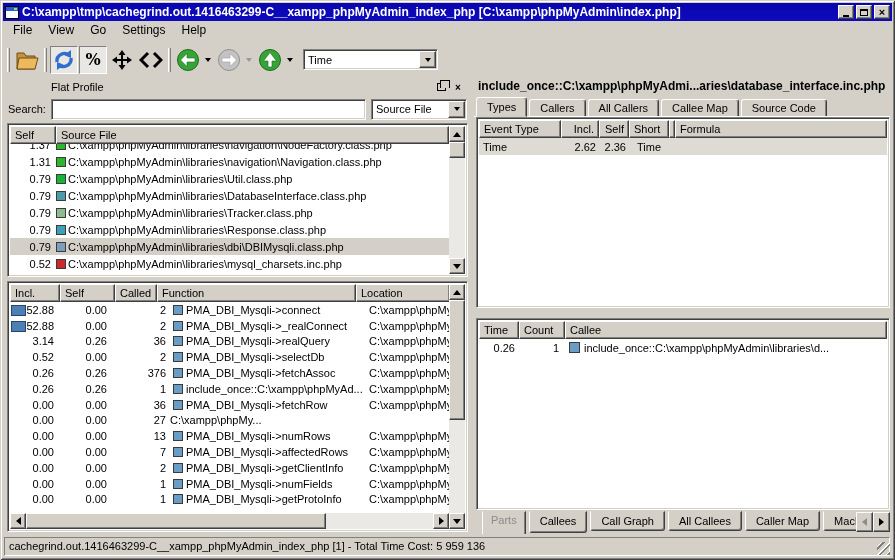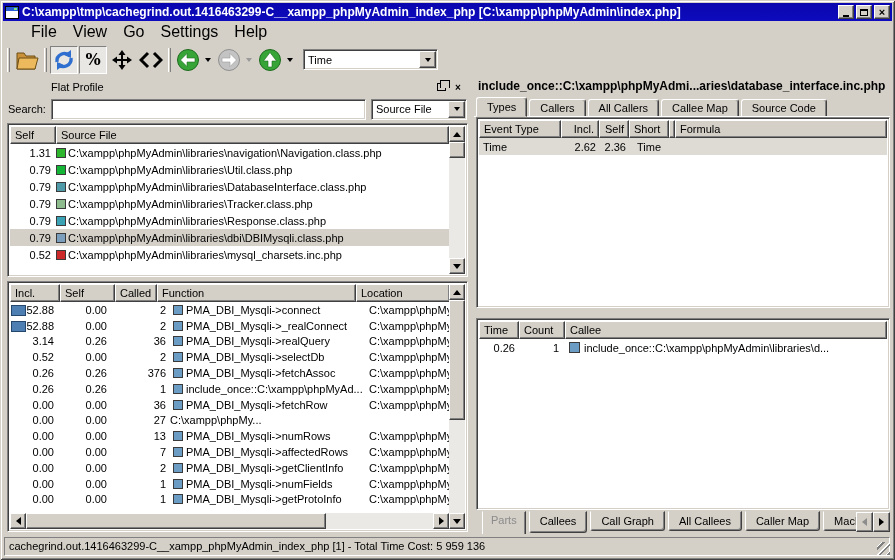--- a/index.html
+++ b/index.html
@@ -16,21 +16,21 @@
   .titlebar .appicon::before { content:""; position:absolute; left:0; top:0; right:0; height:4px; background:#2a5ad4; }
   .titlebar .appicon::after { content:""; position:absolute; left:8px; top:1px; width:3px; height:2px; background:#7ee67e; }
   .title-text { color:#fff; font-weight:bold; font-size:12px; white-space:nowrap; overflow:hidden; flex:1; letter-spacing:0; }
   .tb-btns { display:flex; gap:2px; margin-left:4px; }
   .tb-btn { width:16px; height:14px; background:#d4d0c8; border:1px solid; border-color:#fff #404040 #404040 #fff; box-shadow:inset -1px -1px #808080; display:flex; align-items:center; justify-content:center; font-size:9px; font-weight:bold; }
   .glyph-min { width:6px; height:2px; background:#000; margin-top:7px; }
   .glyph-max { width:8px; height:7px; border:1px solid #000; border-top:2px solid #000; }
   .glyph-close { font-size:11px; line-height:10px; font-weight:bold; }
 
   
-  .menubar { height:22px; display:flex; align-items:flex-start; padding-left:20px; flex:0 0 auto; font-size:16px; }
+  .menubar { height:22px; display:flex; align-items:flex-start; padding-left:2px; flex:0 0 auto; font-size:12px; }
   .menu-item { padding:2px 8px; }
 
   
   .toolbar { height:33px; display:flex; align-items:center; padding-left:2px; gap:1px; flex:0 0 auto; }
   .tgrip { width:3px; height:24px; margin:0 2px; border-left:1px solid #fff; border-right:1px solid #808080; }
   .tbtn { width:28px; height:28px; display:flex; align-items:center; justify-content:center; background:transparent; }
   .tbtn.checked { background:#e9e7e3; border:1px solid; border-color:#808080 #fff #fff #808080; }
   .tbtn-drop { display:flex; align-items:center; }
   .tri-s { width:0; height:0; border-left:3px solid transparent; border-right:3px solid transparent; border-top:4px solid #000; margin:0 3px; }
   .tri-s.dis { border-top-color:#9a9a9a; }
@@ -267,20 +267,25 @@
           <div class="tbl-main">
             <div class="hrow">
               <div class="hcell h-selfc">
                   <span>Self</span>
                 </div>
               <div class="hcell h-sf">
                   <span>Source File</span>
                 </div>
             </div>
             <div class="body">
+                <div class="frow first">
+                  <span class="fself">1.37</span>
+                  <span class="sq" style="background: rgb(45, 181, 45);"></span>
+                  <span class="fname">C:\xampp\phpMyAdmin\libraries\navigation\NodeFactory.class.php</span>
+                </div>
                 <div class="frow">
                   <span class="fself">1.31</span>
                   <span class="sq" style="background: rgb(45, 181, 45);"></span>
                   <span class="fname">C:\xampp\phpMyAdmin\libraries\navigation\Navigation.class.php</span>
                 </div>
                 <div class="frow">
                   <span class="fself">0.79</span>
                   <span class="sq" style="background: rgb(20, 181, 55);"></span>
                   <span class="fname">C:\xampp\phpMyAdmin\libraries\Util.class.php</span>
                 </div>

